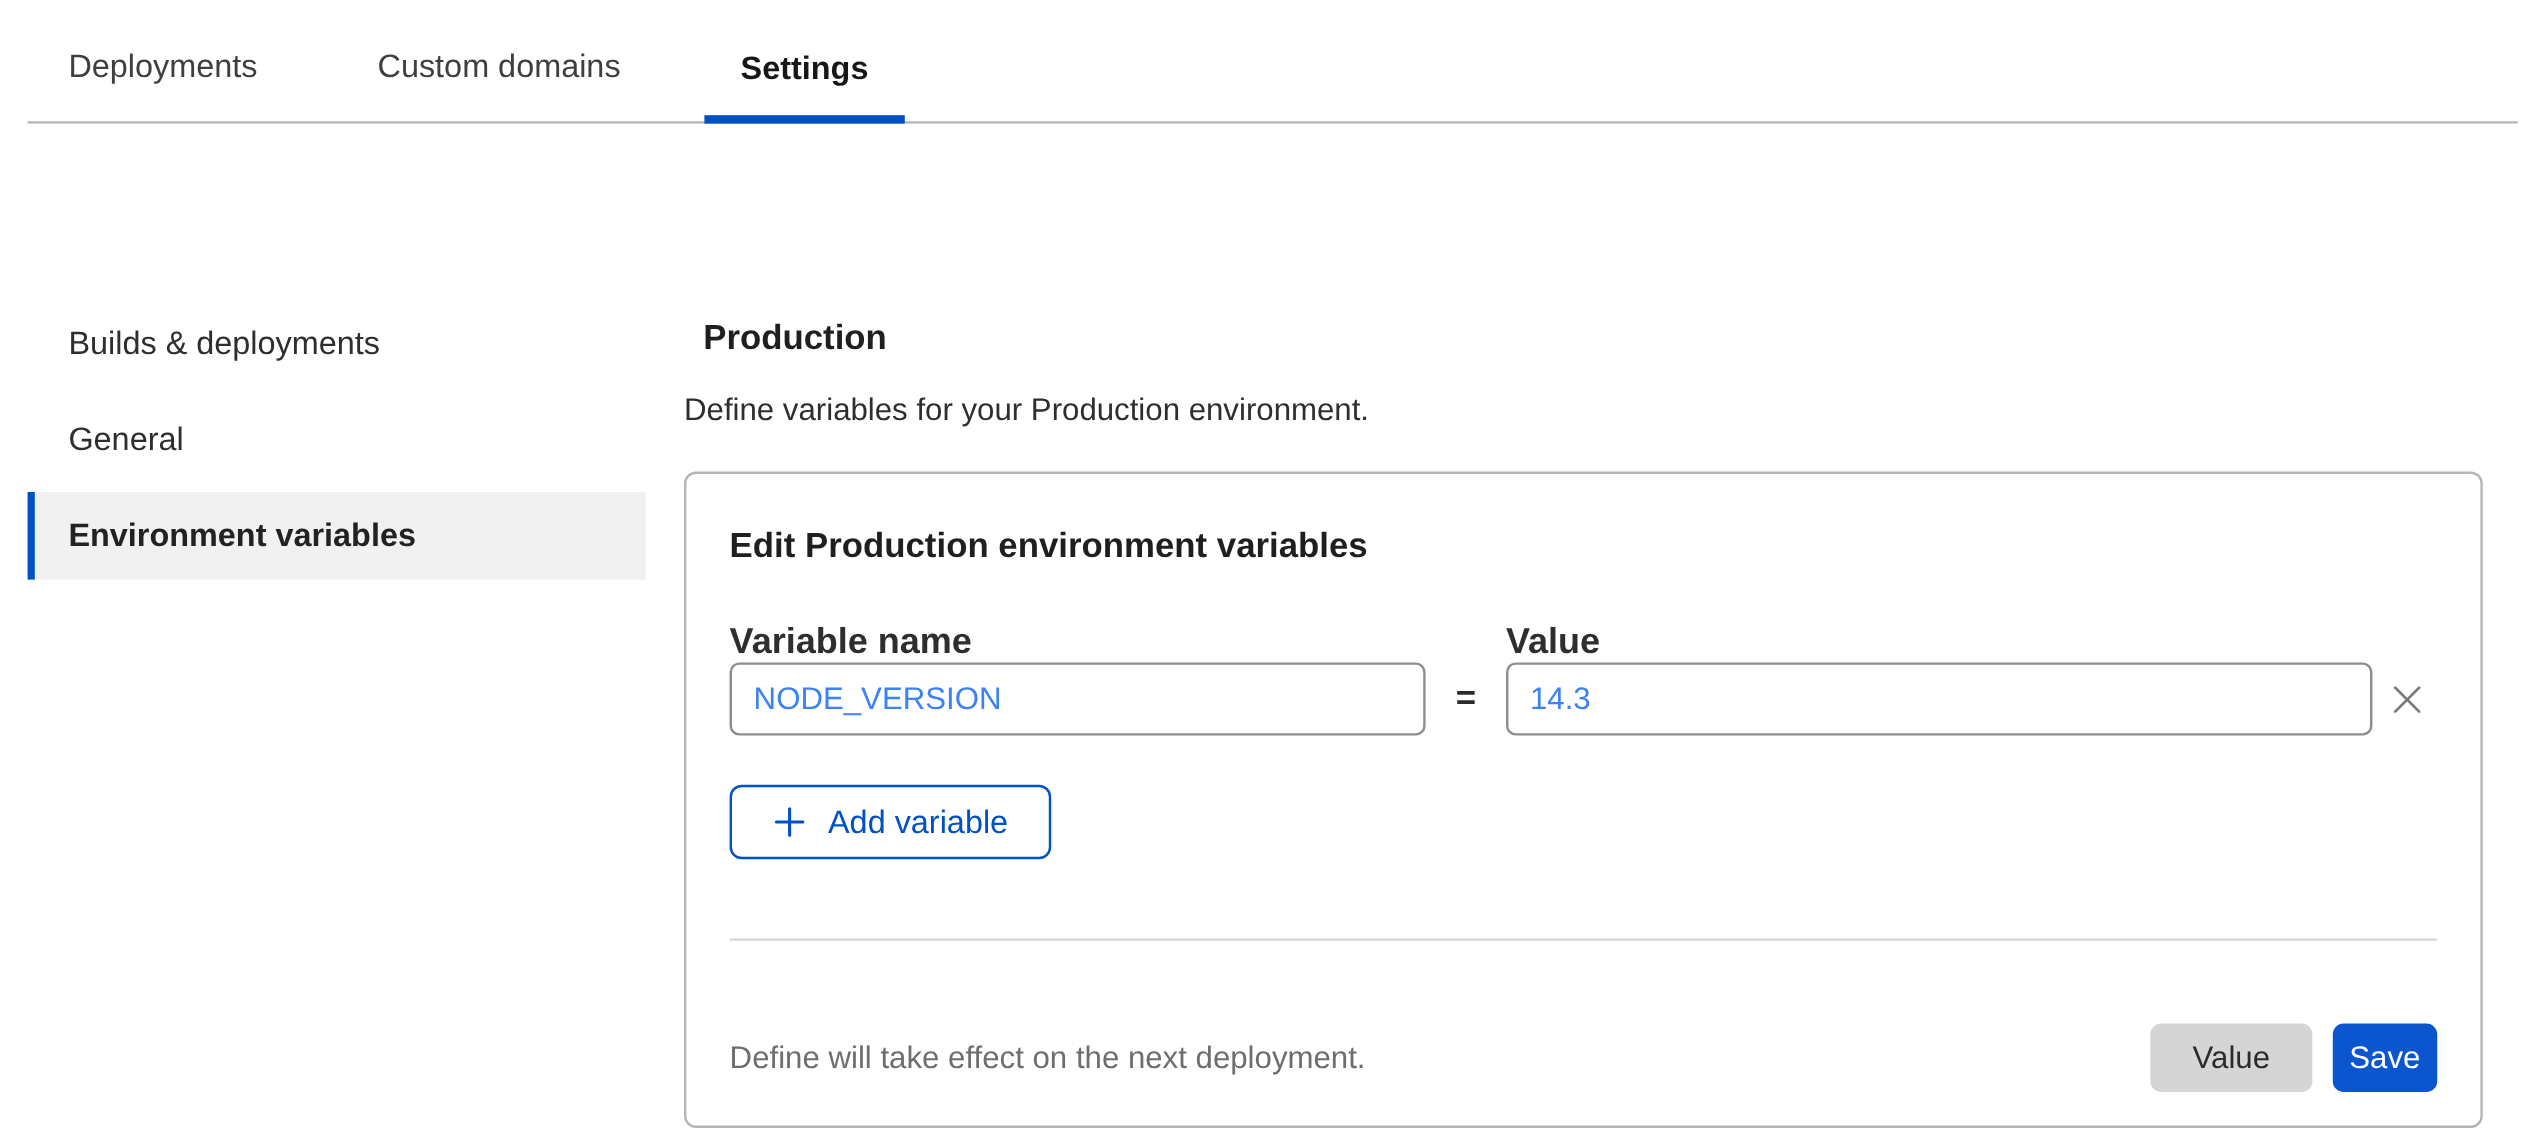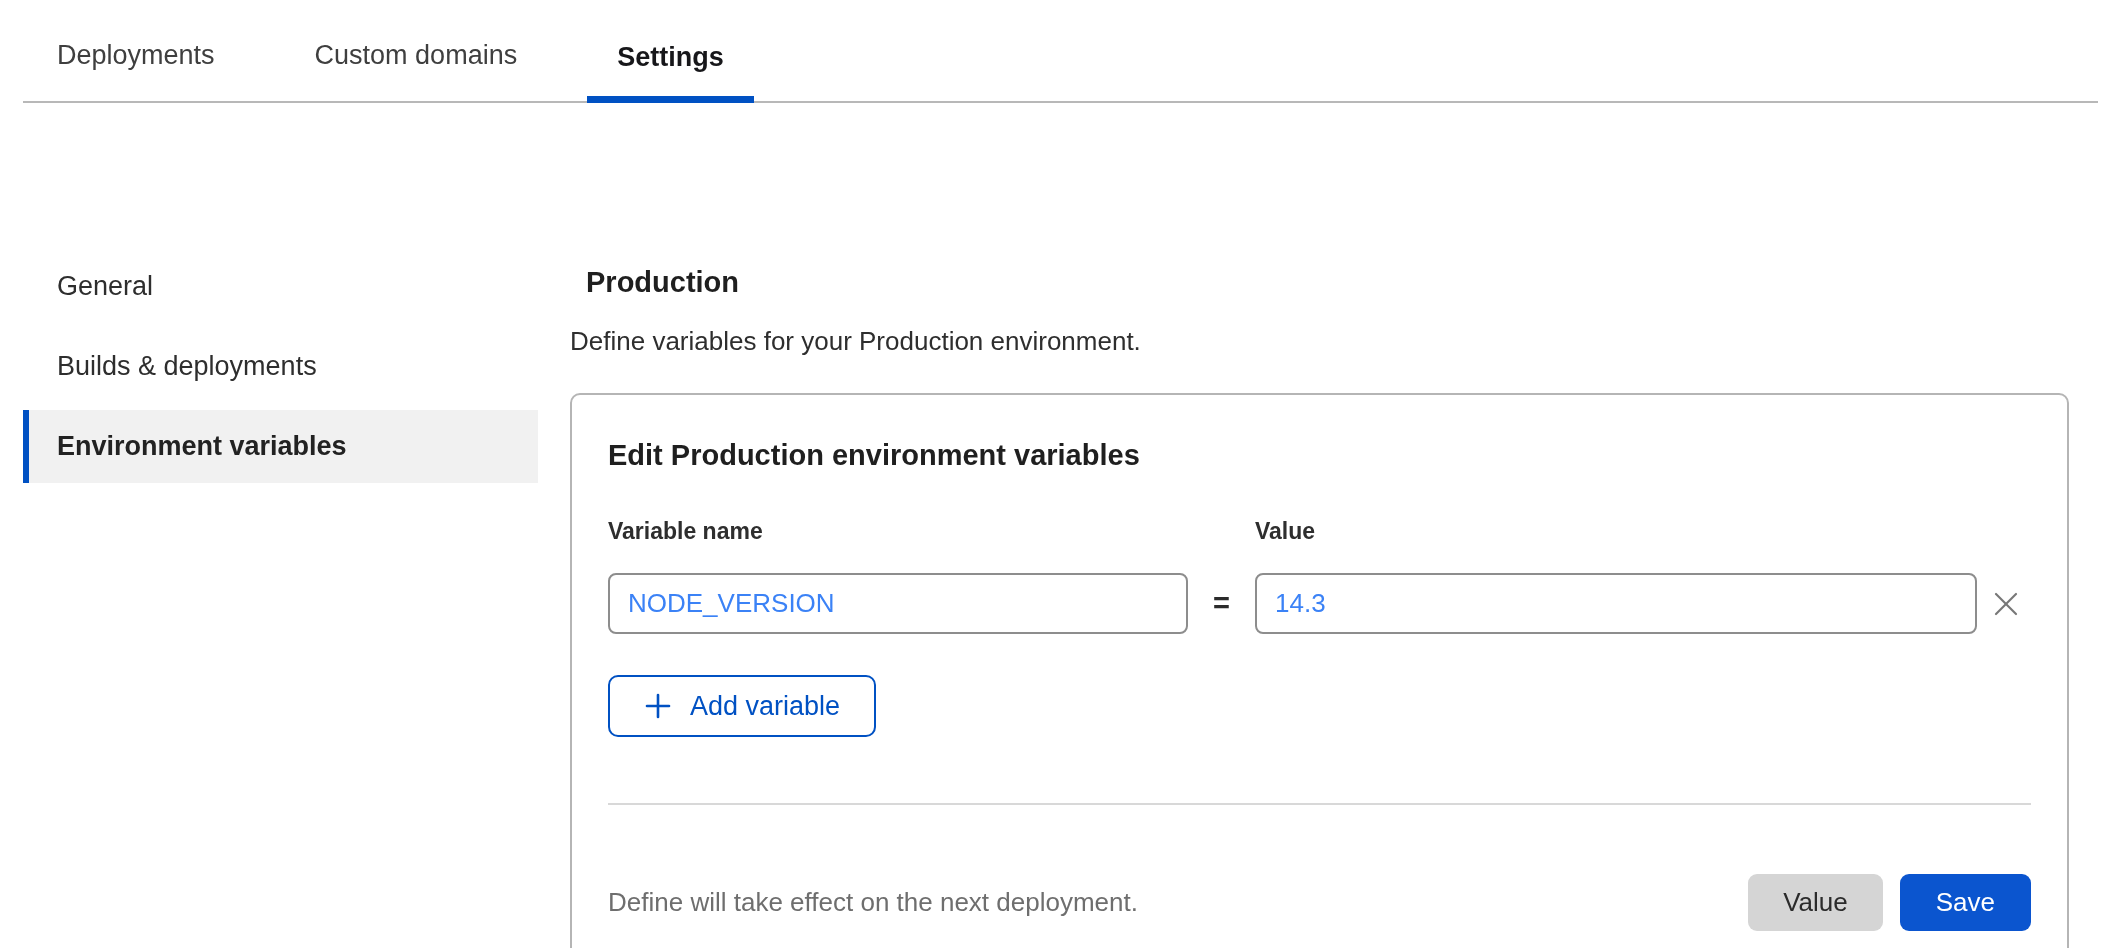--- a/index.html
+++ b/index.html
@@ -68,22 +68,22 @@
     background:#fff;
   }
   .card-title{font-size:29px;font-weight:700;color:#1f1f1f;margin:0 0 46px 0;}
 
   .fields-grid{
     display:grid;
     grid-template-columns:580px 67px 722px 1fr;
     align-items:center;
   }
   .field-label{
-    font-size:23px;font-weight:700;color:#2e2e2e;
-    padding-bottom:28px;align-self:end;
+    font-size:30px;font-weight:700;color:#2e2e2e;
+    padding-bottom:0;align-self:end;
   }
   .text-input{
     height:61px;width:100%;
     border:2px solid var(--input-border);
     border-radius:8px;
     font-size:26px;color:#3b82f6;
     padding:0 18px;
     font-family:"Liberation Sans", sans-serif;
     outline:none;background:#fff;
   }
@@ -114,36 +114,36 @@
   .divider{border:none;border-top:2px solid #d8d8d8;margin:66px 0 0 0;}
 
   .card-footer{display:flex;align-items:center;margin-top:69px;}
   .footer-note{flex:1;font-size:26px;color:var(--note-gray);}
   .btn{
     height:57px;border:none;border-radius:9px;
     font-size:26px;cursor:pointer;
     font-family:"Liberation Sans", sans-serif;
   }
   .btn-cancel{background:var(--cancel-gray);color:#2b2b2b;padding:0 35px;}
-  .btn-save{background:var(--save-blue);color:#ffffff;padding:0 36px;margin-left:17px;}
+  .btn-save{background:var(--save-blue);color:#ffffff;padding:0 14px;margin-left:17px;}
 </style>
 </head>
 <body>
 
 <nav class="tabbar">
   <div class="tab">Deployments</div>
   <div class="tab">Custom domains</div>
   <div class="tab active">Settings</div>
 </nav>
 
 <div class="content">
 
   <aside class="sidebar">
+    <div class="side-item">Builds &amp; deployments</div>
     <div class="side-item">General</div>
-    <div class="side-item">Builds &amp; deployments</div>
     <div class="side-item active">Environment variables</div>
   </aside>
 
   <main class="main">
 
     <h2 class="section-title">Production</h2>
     <p class="section-desc">Define variables for your Production environment.</p>
 
     <section class="card">
 

